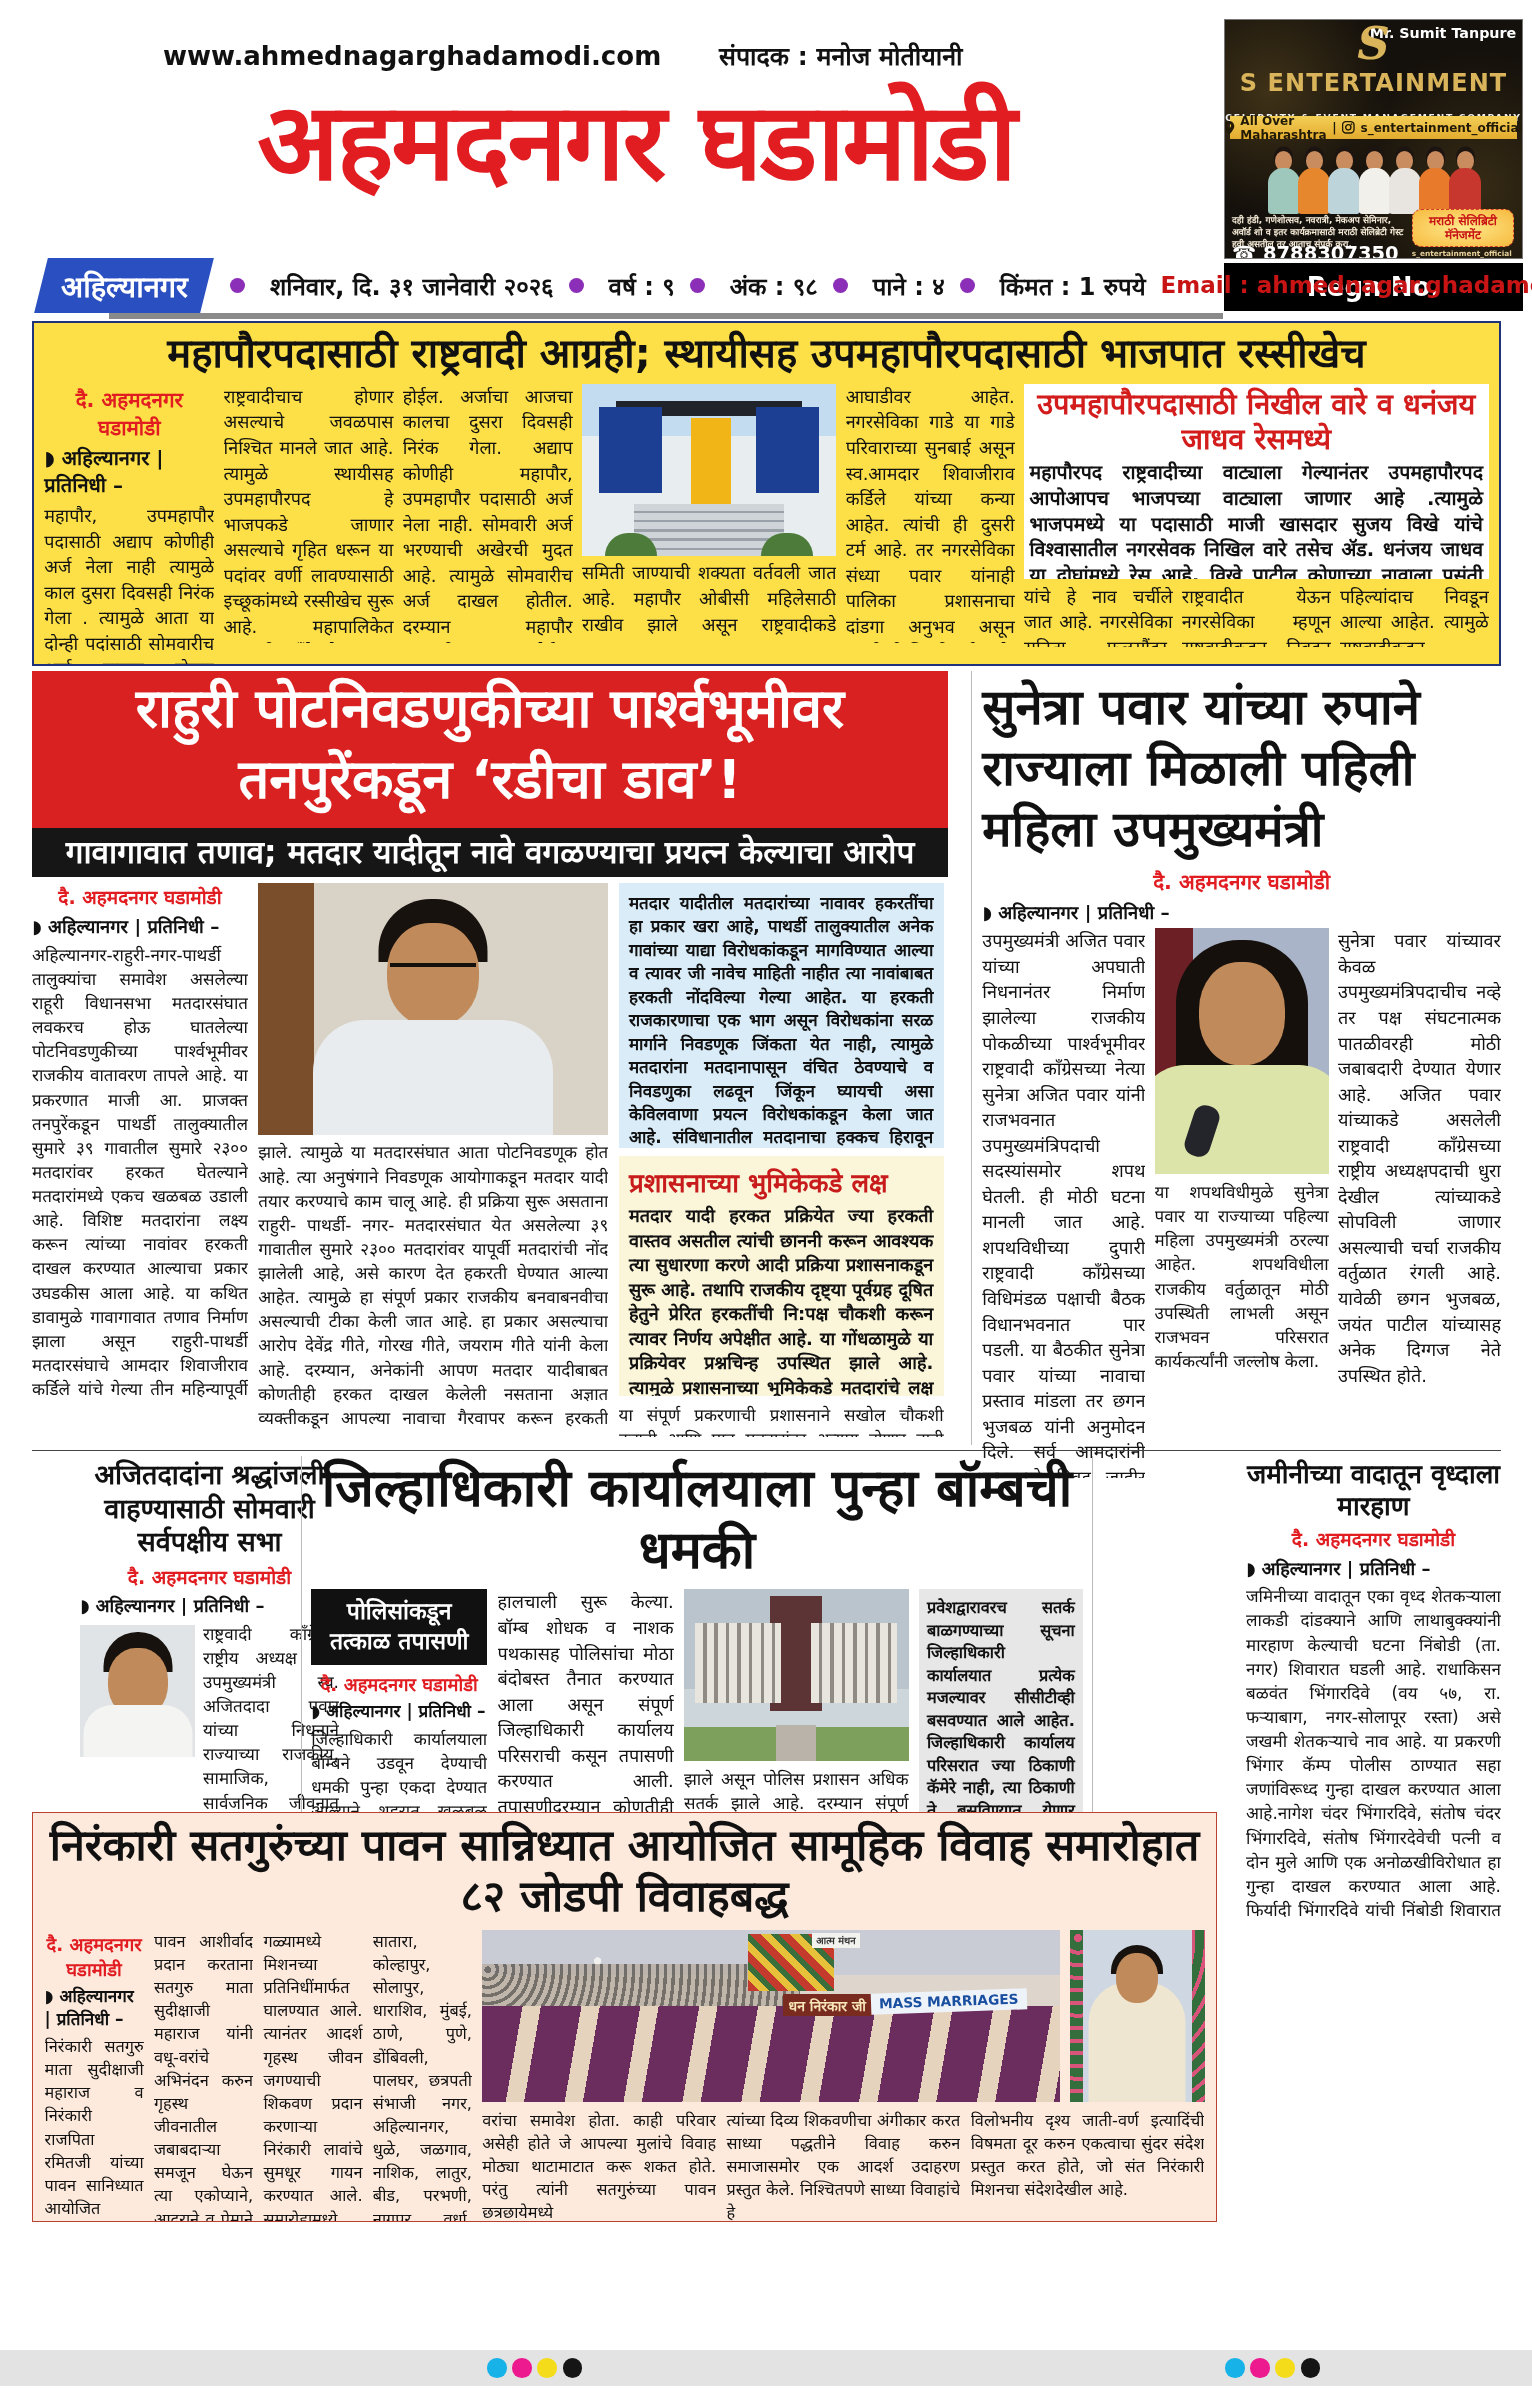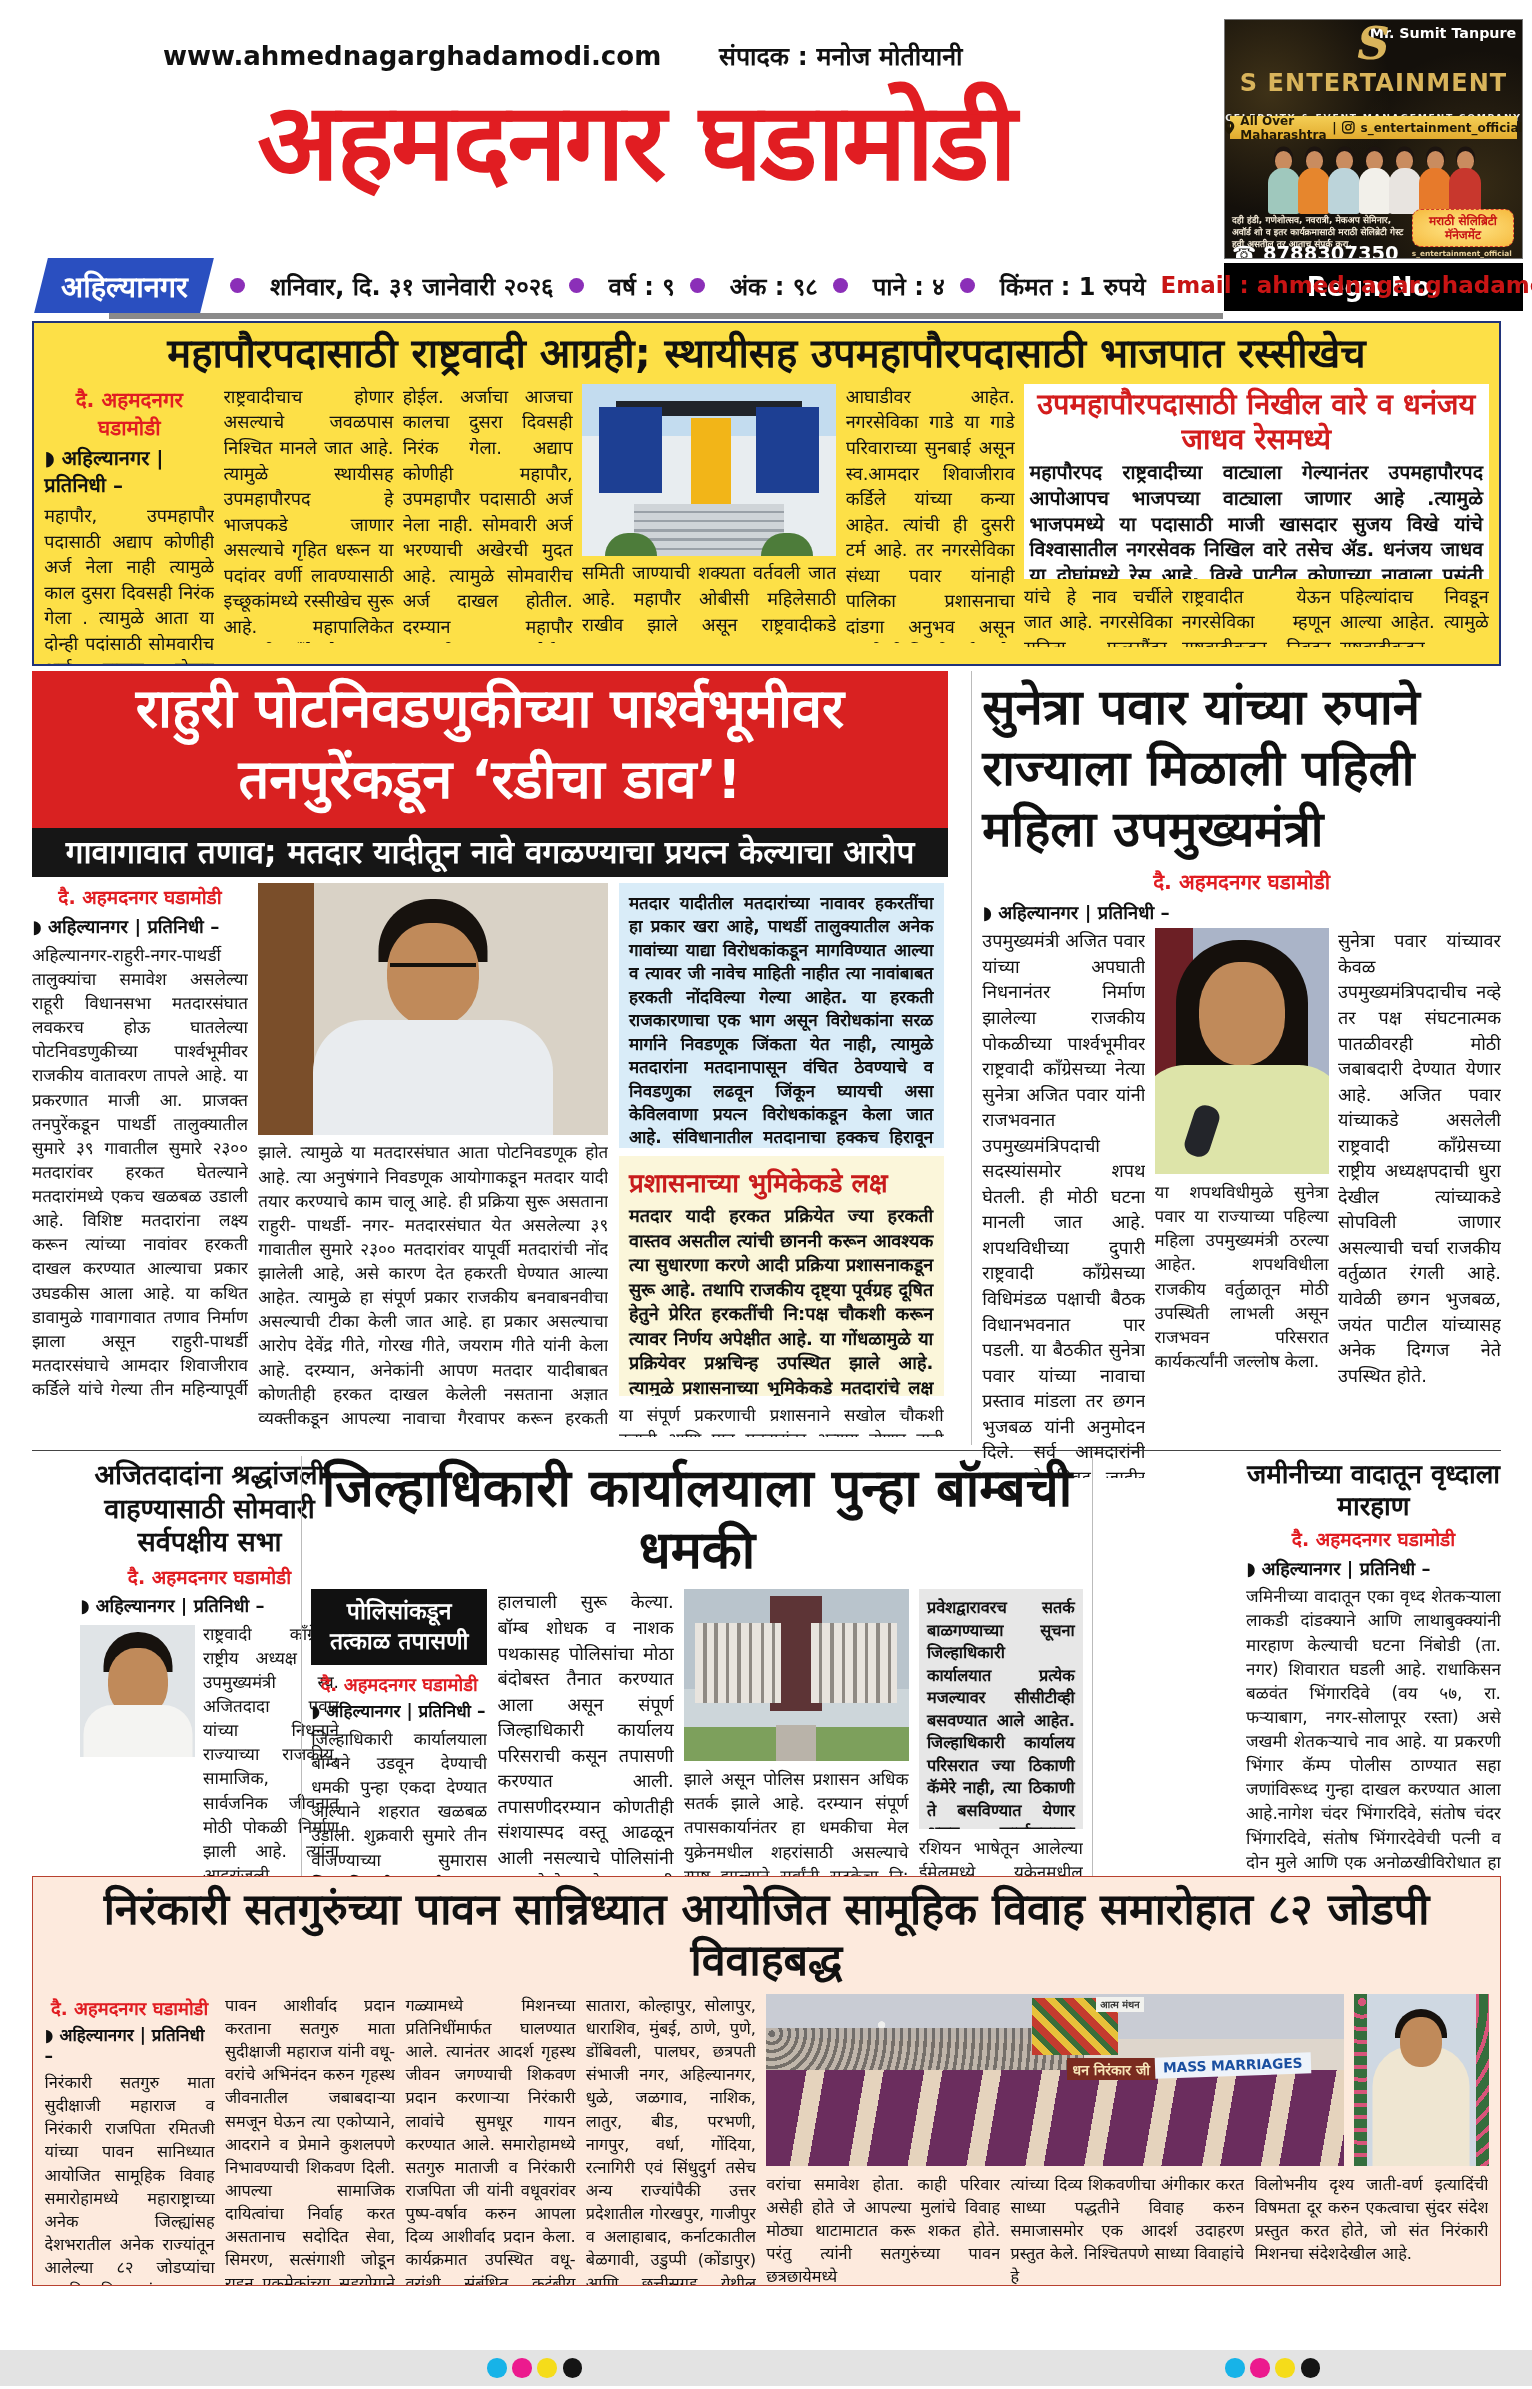--- a/index.html
+++ b/index.html
@@ -157,21 +157,21 @@
   .bc3 .jtext{font-size:17px;height:132px;margin-top:5.7px;}
   .bsub{font-size:20.6px;font-weight:800;text-align:center;line-height:1.3;margin-top:5.7px;}
   .bc4{width:189px;}
   .greybox{background:#e7e7e7;padding:8px;font-size:16.3px;font-weight:bold;line-height:1.38;text-align:justify;height:240px;overflow:hidden;}
   .bc4 .jtext{font-size:17px;margin-top:6.9px;height:137px;}
   .beat{position:absolute;left:1214px;top:4.6px;width:255px;height:465px;overflow:hidden;}
   .beat h2{font-size:26px;font-weight:800;text-align:center;line-height:1.25;margin:2.3px 0 3.4px;}
   .beat .jtext{font-size:17px;height:344px;}
 
   
-  .wed{position:absolute;left:32px;top:1876px;width:1469px;height:410px;background:#fdeadd;border:1.7px solid #b8412f;padding:3.4px 11.5px;overflow:hidden;}
+  .wed{position:absolute;left:32px;top:1812px;width:1185px;height:410px;background:#fdeadd;border:1.7px solid #b8412f;padding:3.4px 11.5px;overflow:hidden;}
   .whead{font-size:43px;font-weight:800;text-align:center;line-height:1.2;margin:3.4px 0 6.9px;}
   .wbody{display:flex;gap:10.3px;}
   .wc{width:173px;height:321px;} .wc .jtext{font-size:16.3px;height:246px;}
   .wc .jtext.full{height:321px;}
   .wright{width:725px;}
   .wphotos{display:flex;gap:9.2px;}
   .wunder{display:flex;gap:10.3px;margin-top:6.9px;}
   .wunder div{width:33%;font-size:16.3px;line-height:1.42;text-align:justify;height:137px;overflow:hidden;}
 
   

